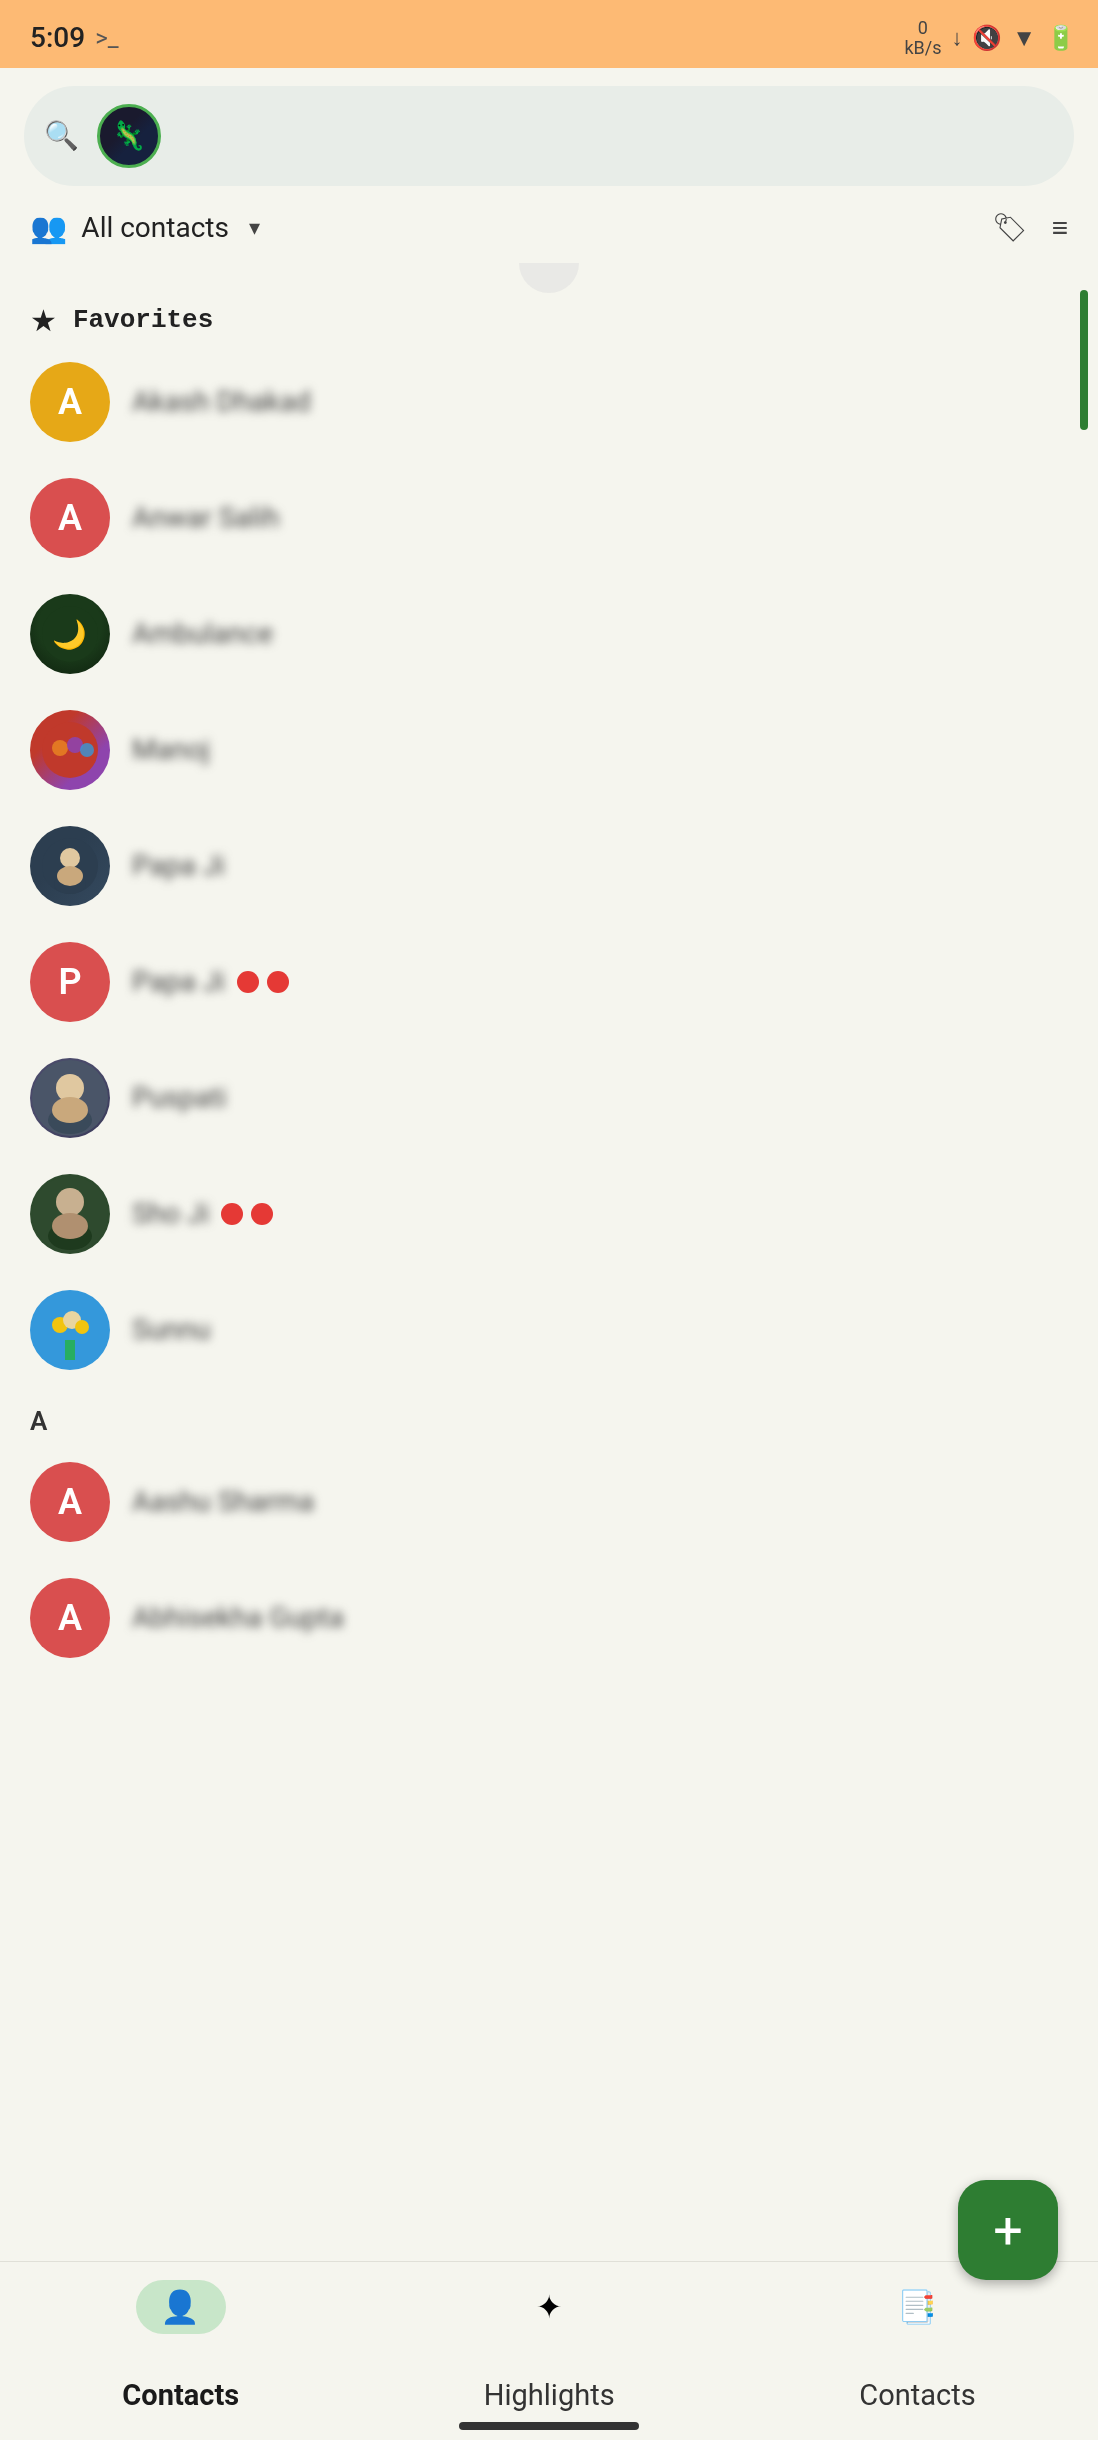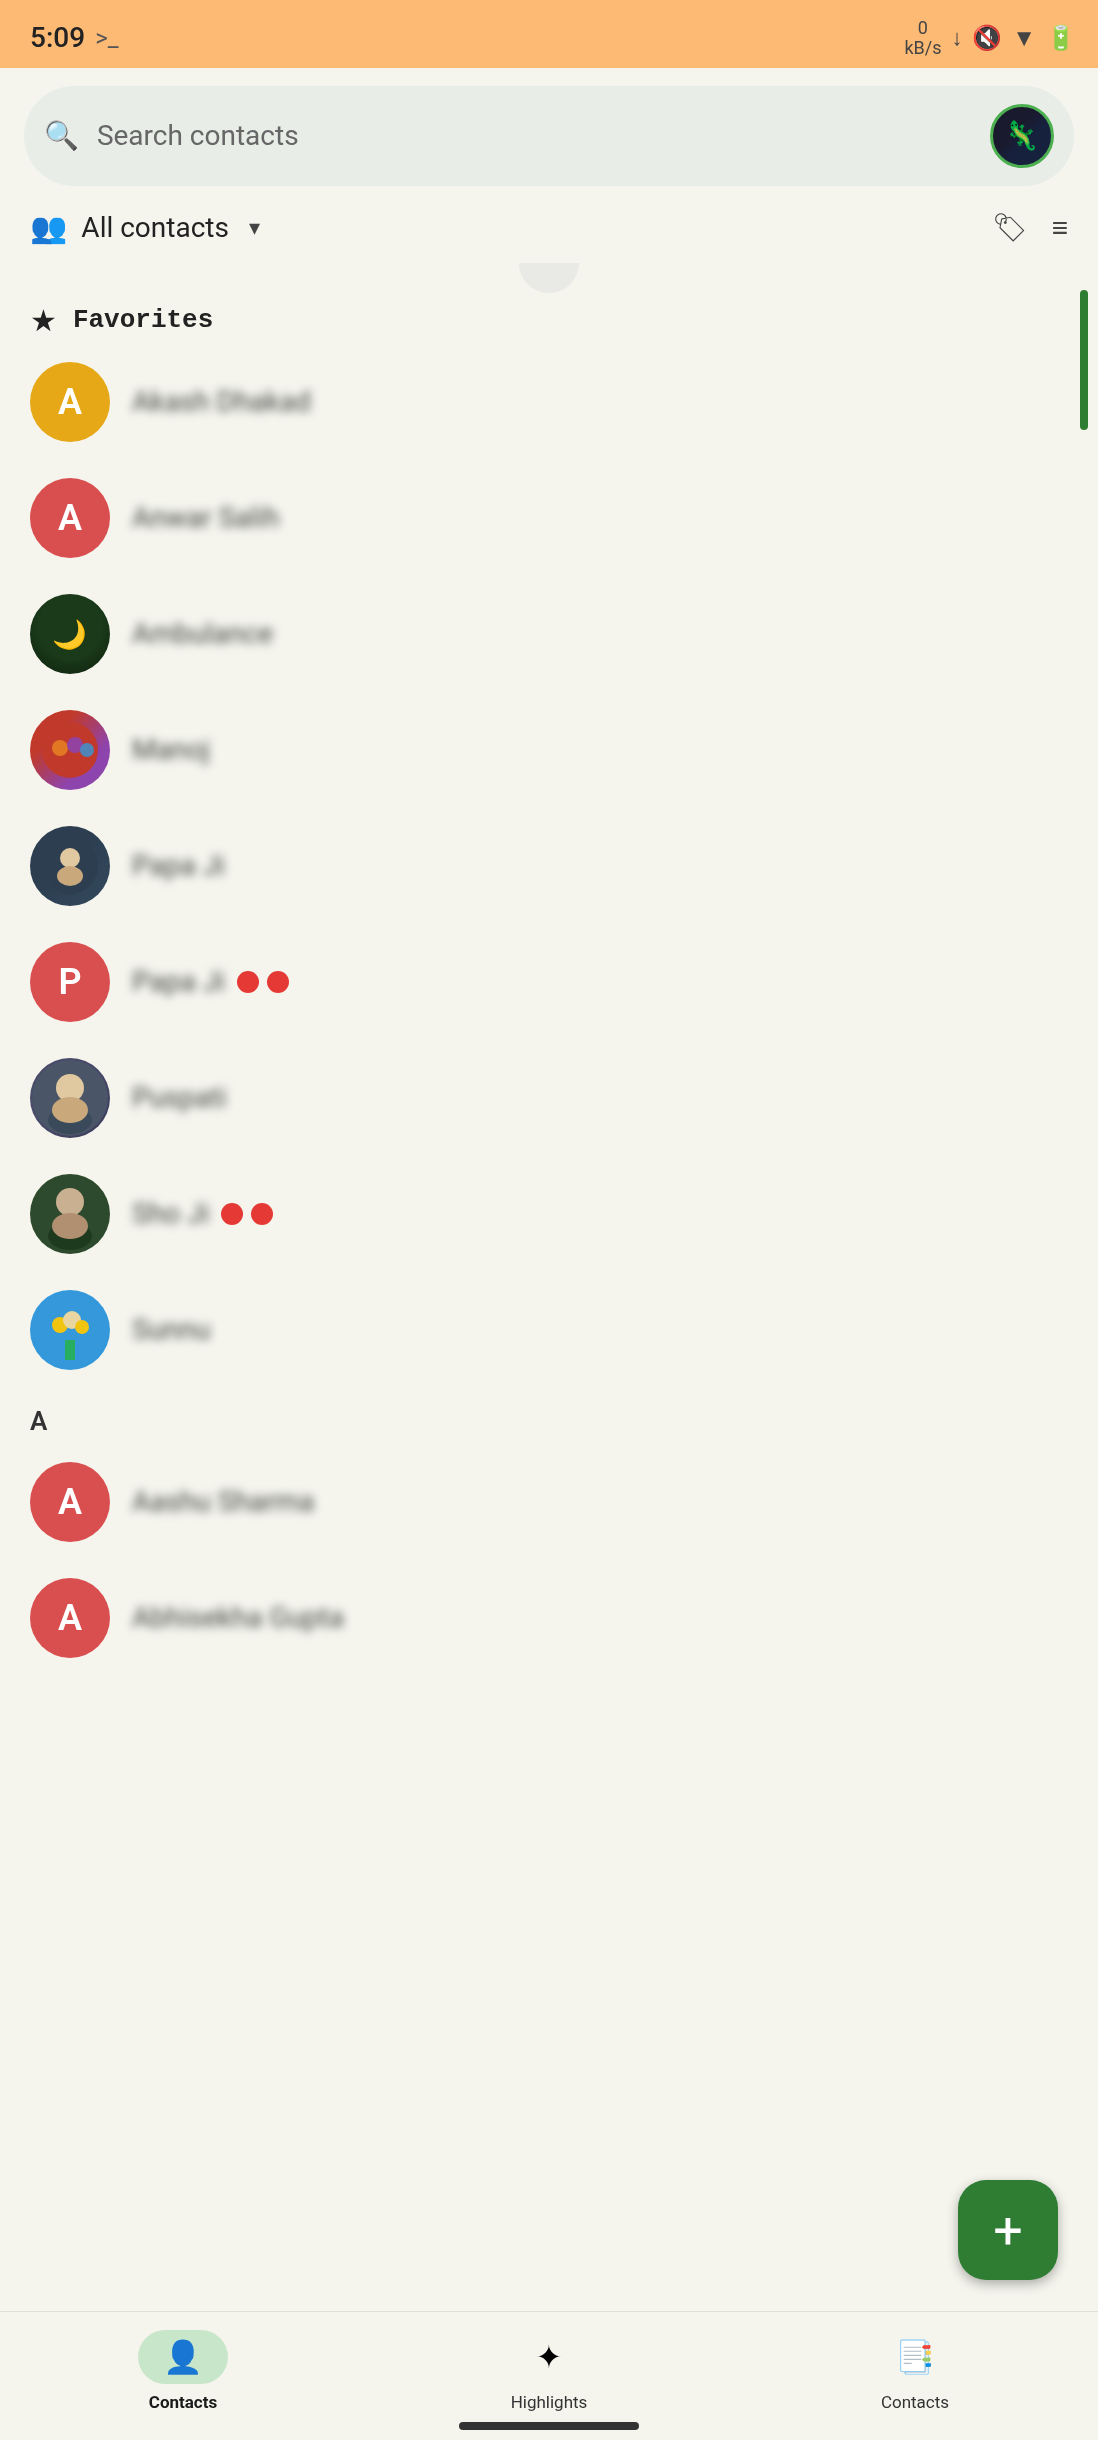--- a/index.html
+++ b/index.html
@@ -267,22 +267,23 @@
       border-radius: 27px;
       display: flex;
       align-items: center;
       justify-content: center;
       font-size: 34px;
     }
     .nav-icon-active {
       background: #c8e6c9;
     }
     .nav-label {
-      font-size: 17px;
+      font-size: 29px;
       color: #333;
+      margin-top: 36px;
     }
     .nav-label-active {
       font-weight: 700;
       color: #1a1a1a;
     }
 
     .home-indicator {
       position: fixed;
       bottom: 10px;
       left: 50%;
@@ -320,21 +321,20 @@
     <span style="font-size:22px;">↓</span>
     <span style="font-size:24px;">🔇</span>
     <span style="font-size:24px;">▼</span>
     <span style="font-size:24px;">🔋</span>
   </div>
 </div>
 
 <div class="search-bar-container">
   <div class="search-bar">
     <span class="search-icon-wrap">🔍</span>
-    <span class="search-input-text">Search contacts</span>
     <div class="avatar-circle-header">
       🦎
     </div>
   </div>
 </div>
 
 <div class="contacts-toolbar">
   <div class="contacts-label-wrap">
     <span class="contacts-label-icon">👥</span>
     <span class="contacts-label-text">All contacts</span>

